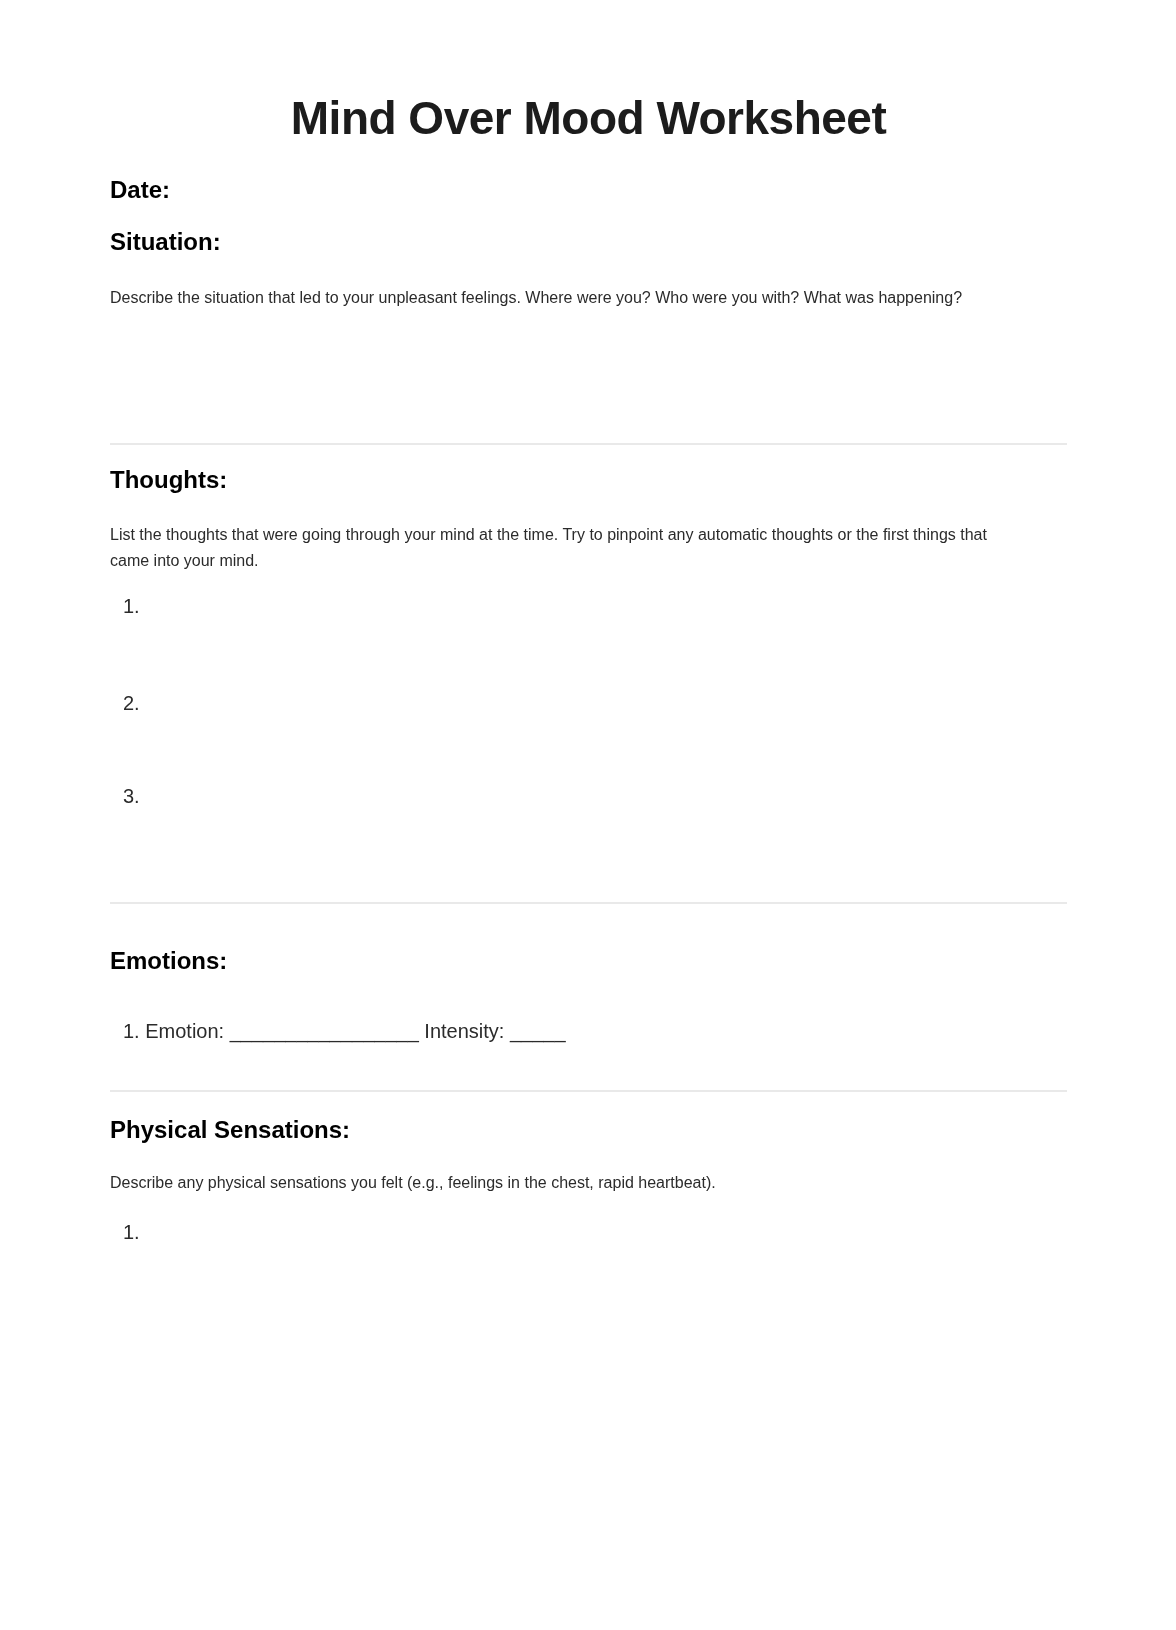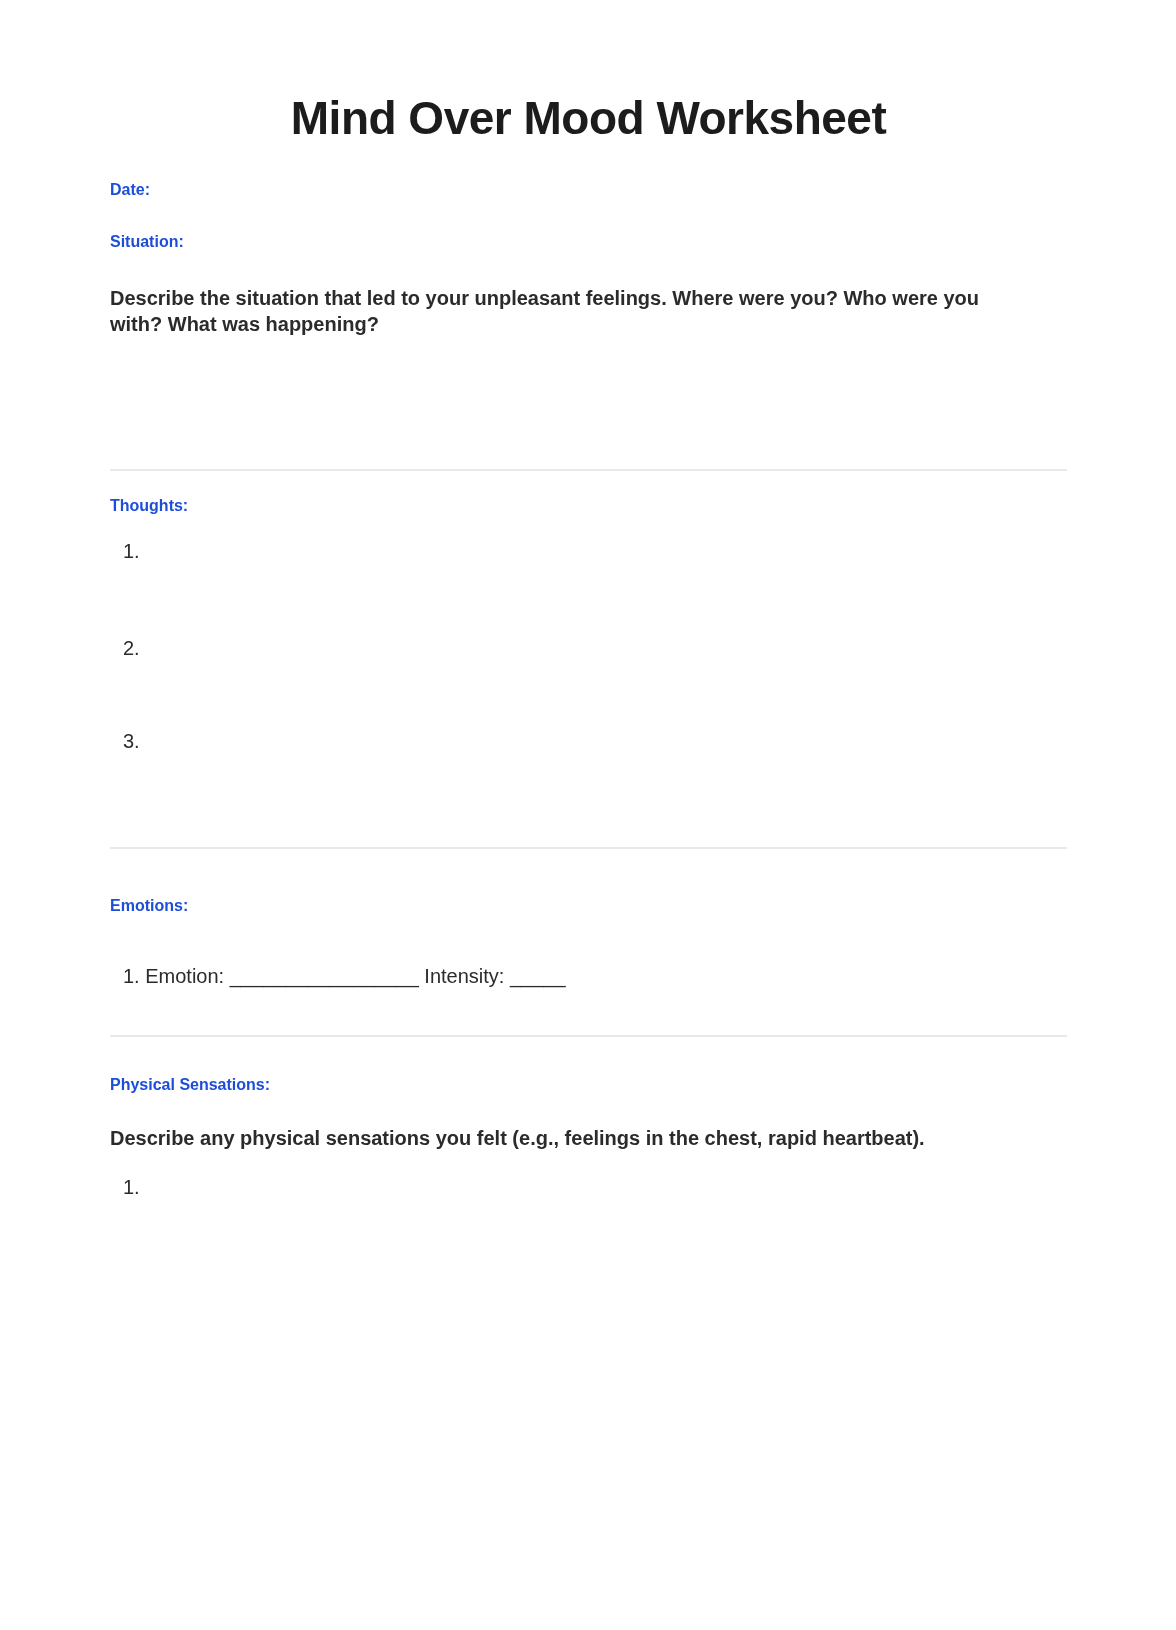--- a/index.html
+++ b/index.html
@@ -26,29 +26,29 @@
   .doc-title {
     margin-top: 93px;
     font-size: 46px;
     line-height: 50px;
     font-weight: 700;
     letter-spacing: -0.5px;
     text-align: center;
     color: #1c1c1c;
   }
   .field-label {
+    font-size: 24px;
+    line-height: 26px;
+    font-weight: 700;
+    color: #000000;
+  }
+  .prompt {
     font-size: 16px;
     line-height: 26px;
-    font-weight: 700;
-    color: #1d4ed8;
-  }
-  .prompt {
-    font-size: 20px;
-    line-height: 26px;
-    font-weight: 700;
+    font-weight: 400;
     color: #2b2b2b;
     max-width: 920px;
   }
   .list-item {
     font-size: 20px;
     line-height: 26px;
     color: #2b2b2b;
     padding-left: 13px;
   }
   .rule {
@@ -67,21 +67,21 @@
   .m-th-item1    { margin-top: 19px; }
   .m-th-item2    { margin-top: 71px; }
   .m-th-item3    { margin-top: 67px; }
   .m-rule2       { margin-top: 93px; }
   .m-emotions    { margin-top: 44px; }
   .m-em-prompt   { margin-top: 29px; }
   .m-em-row1     { margin-top: 44px; }
   .m-em-row2     { margin-top: 16px; }
   .m-em-row3     { margin-top: 16px; }
   .m-rule3       { margin-top: 46px; }
-  .m-physical    { margin-top: 35px; }
+  .m-physical    { margin-top: 25px; }
   .m-ph-prompt   { margin-top: 27px; }
   .m-ph-item1    { margin-top: 23px; }
 </style>
 </head>
 <body>
 
 <div class="page">
   <div class="content">
 
     <h1 class="doc-title">Mind Over Mood Worksheet</h1>
@@ -89,20 +89,21 @@
     <div class="field-label m-date">Date:</div>
 
     <div class="field-label m-situation">Situation:</div>
 
     <p class="prompt m-sit-prompt">Describe the situation that led to your unpleasant feelings. Where were you? Who were you with? What was happening?</p>
 
     <hr class="rule m-rule1">
 
     <div class="field-label m-thoughts">Thoughts:</div>
 
+    <p class="prompt m-th-prompt">List the thoughts that were going through your mind at the time. Try to pinpoint any automatic thoughts or the first things that came into your mind.</p>
 
     <div class="list-item m-th-item1">1.</div>
     <div class="list-item m-th-item2">2.</div>
     <div class="list-item m-th-item3">3.</div>
 
     <hr class="rule m-rule2">
 
     <div class="field-label m-emotions">Emotions:</div>
 
 

